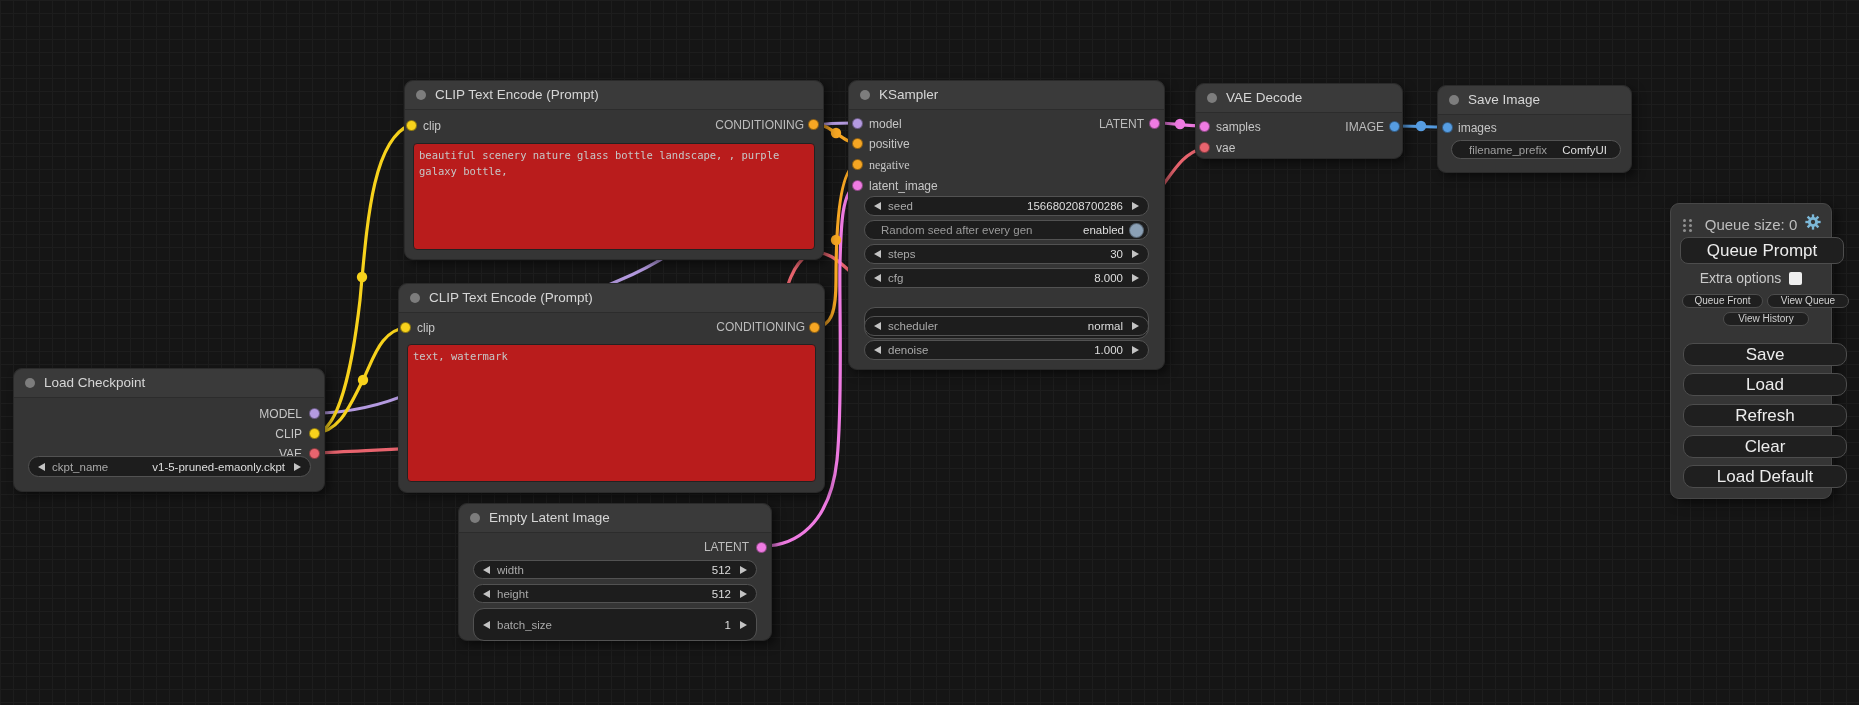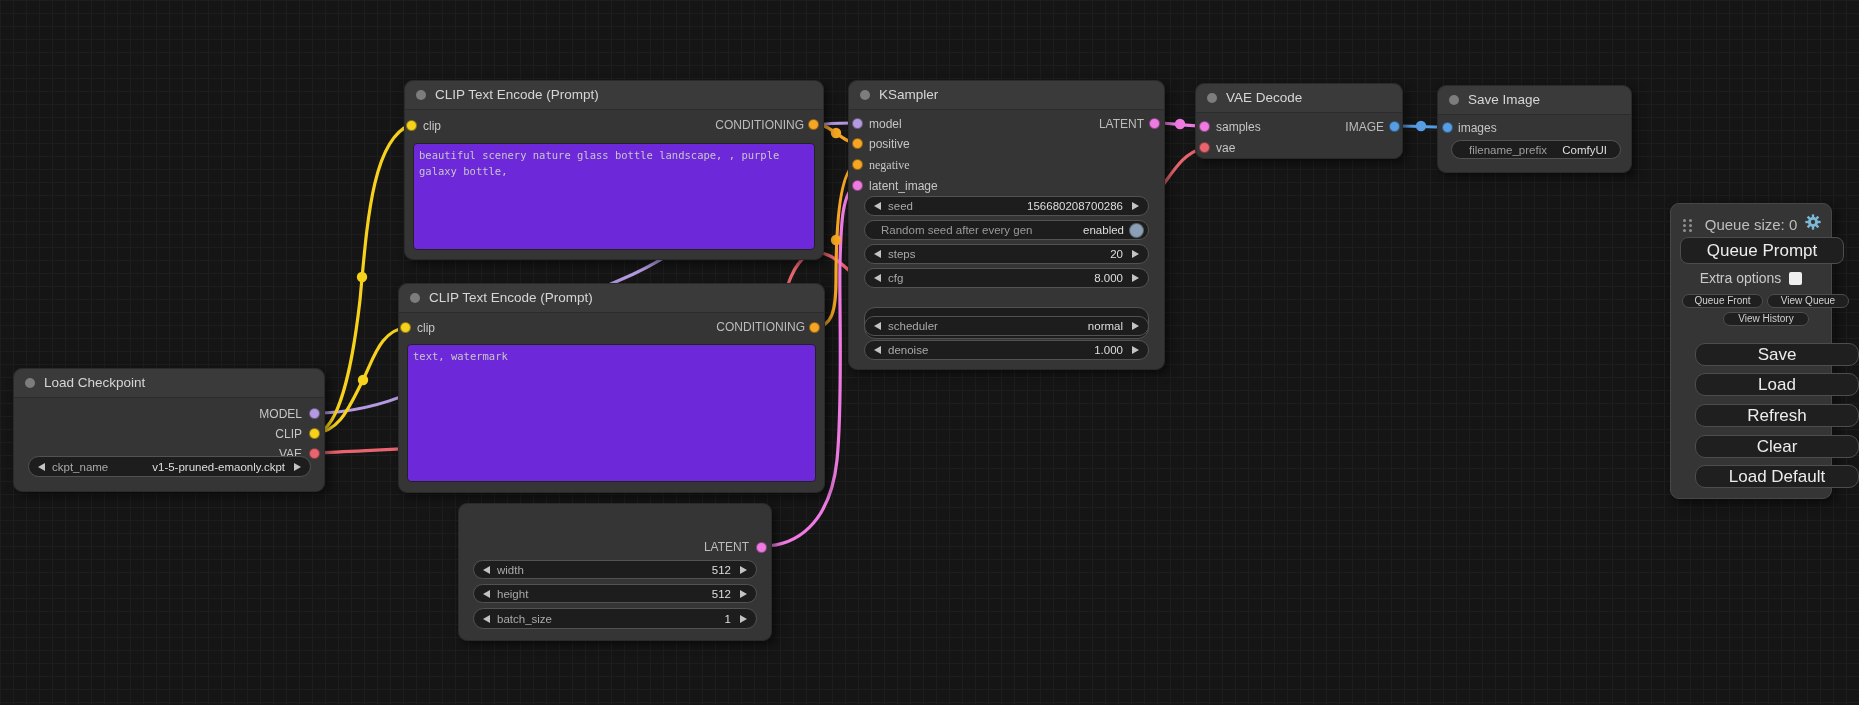--- a/index.html
+++ b/index.html
@@ -19,40 +19,40 @@
     box-sizing:border-box;color:#c9c9c9;
   }
   .tbar{position:absolute;left:0;top:0;right:0;height:28px;background:#3a3a3a;
     border-radius:9px 9px 0 0;border-bottom:1px solid #2c2c2c;}
   .tdot{position:absolute;left:11px;top:9px;width:10px;height:10px;border-radius:50%;background:#7d7d7d;}
   .ttext{position:absolute;left:30px;top:6px;font-size:13.5px;color:#d6d6d6;white-space:nowrap;}
   .slot{position:absolute;height:16px;line-height:16px;font-size:12px;color:#c6c6c6;white-space:nowrap;}
   .slot.r{text-align:right;}
   .pdot{position:absolute;width:11px;height:11px;border-radius:50%;box-sizing:border-box;border:1px solid rgba(0,0,0,.4);}
   .ta{
-    position:absolute;background:#6d28d9;border:1px solid #222;border-radius:4px;
+    position:absolute;background:#b91c1c;border:1px solid #222;border-radius:4px;
     font-family:"DejaVu Sans Mono",monospace;font-size:10.5px;line-height:1.5;
     color:#c7c7c7;padding:4px 5px;box-sizing:border-box;white-space:pre-wrap;overflow:hidden;
   }
   .pill{
     position:absolute;background:#1d1d1d;border:1px solid #525252;border-radius:11px;
     display:flex;align-items:center;box-sizing:border-box;font-size:11.5px;
   }
   .pill .lbl{color:#a9a9a9;margin-left:7px;white-space:nowrap;}
   .pill .val{flex:1;text-align:right;color:#dedede;margin-right:9px;white-space:nowrap;overflow:hidden;}
   .arw{width:0;height:0;flex:none;}
   .arw.l{border-top:4.5px solid transparent;border-bottom:4.5px solid transparent;border-right:7px solid #c3c3c3;margin-left:9px;}
   .arw.r{border-top:4.5px solid transparent;border-bottom:4.5px solid transparent;border-left:7px solid #c3c3c3;margin-right:9px;}
   .toggle{flex:none;width:13px;height:13px;border-radius:50%;background:#8ba0b5;margin-right:4px;border:1px solid rgba(0,0,0,.35);}
   
   #panel{position:absolute;z-index:3;background:#353535;border:1px solid #474747;border-radius:9px;
     box-shadow:4px 4px 12px rgba(0,0,0,.55);box-sizing:border-box;color:#cfcfcf;}
   .pbtn{position:absolute;background:#1f1f1f;border:1px solid #4d4d4d;border-radius:10px;
     color:#ececec;text-align:center;box-sizing:border-box;cursor:pointer;}
-  .pbtn.big{left:24px;width:164px;height:23px;font-size:17px;line-height:21px;}
+  .pbtn.big{left:12px;width:164px;height:23px;font-size:17px;line-height:21px;}
   .pbtn.sm{border-radius:8px;font-size:10px;height:14px;line-height:12px;color:#d0d0d0;}
   .dragdots{position:absolute;left:12px;top:15px;width:3px;height:3px;border-radius:50%;background:#8f8f8f;
     box-shadow:6px 0 0 #8f8f8f,0 5px 0 #8f8f8f,6px 5px 0 #8f8f8f,0 10px 0 #8f8f8f,6px 10px 0 #8f8f8f;}
   .qsize{position:absolute;left:0;right:0;top:12px;text-align:center;font-size:15px;color:#bdbdbd;}
   .gear{position:absolute;right:9px;top:9px;width:18px;height:18px;}
   .xlabel{font-size:14px;color:#c9c9c9;}
   .chk{width:13px;height:13px;background:#efefef;border-radius:2px;margin-left:8px;flex:none;}
   .xrow{position:absolute;left:0;right:0;top:66px;display:flex;justify-content:center;align-items:center;}
 </style>
 </head>
@@ -148,21 +148,21 @@
       <span class="arw r"></span>
     </div>
     <div class="pill" style="left:15px;top:139px;width:285px;height:20px;">
       <span class="lbl" style="margin-left:16px;color:#9a9a9a;">Random seed after every gen</span>
       <span class="val" style="margin-right:5px;">enabled</span>
       <span class="toggle"></span>
     </div>
     <div class="pill" style="left:15px;top:163px;width:285px;height:20px;">
       <span class="arw l"></span>
       <span class="lbl">steps</span>
-      <span class="val">20</span>
+      <span class="val">30</span>
       <span class="arw r"></span>
     </div>
     <div class="pill" style="left:15px;top:187px;width:285px;height:20px;">
       <span class="arw l"></span>
       <span class="lbl">cfg</span>
       <span class="val">8.000</span>
       <span class="arw r"></span>
     </div>
     <div class="pill" style="left:15px;top:226px;width:285px;height:32px;">
       <span class="arw l"></span>
@@ -204,35 +204,39 @@
     </div>
     <div class="slot" style="left:20px;top:35px;">samples</div>
     <div class="slot" style="left:20px;top:56px;">vae</div>
     <span class="pdot" style="left:3px;top:37px;background:#ef7be2;"></span>
     <span class="pdot" style="left:3px;top:58px;background:#e8646e;"></span>
     <div class="slot r" style="right:18px;top:35px;width:70px;color:#bcbcbc;">IMAGE</div>
     <span class="pdot" style="right:2px;top:37px;background:#569de2;"></span>
   </div>
 
   <div class="node" style="left:458px;top:503px;width:314px;height:138px;">
+    <div class="tbar">
+      <span class="tdot"></span>
+      <span class="ttext">Empty Latent Image</span>
+    </div>
     <div class="slot r" style="right:22px;top:35px;width:100px;color:#bcbcbc;">LATENT</div>
     <span class="pdot" style="right:4px;top:38px;background:#ef7be2;"></span>
     <div class="pill" style="left:14px;top:56px;width:284px;height:19px;">
       <span class="arw l"></span>
       <span class="lbl">width</span>
       <span class="val">512</span>
       <span class="arw r"></span>
     </div>
     <div class="pill" style="left:14px;top:80px;width:284px;height:19px;">
       <span class="arw l"></span>
       <span class="lbl">height</span>
       <span class="val">512</span>
       <span class="arw r"></span>
     </div>
-    <div class="pill" style="left:14px;top:104px;width:284px;height:21px;">
+    <div class="pill" style="left:14px;top:104px;width:284px;height:33px;">
       <span class="arw l"></span>
       <span class="lbl">batch_size</span>
       <span class="val">1</span>
       <span class="arw r"></span>
     </div>
   </div>
 
   <div id="panel" style="left:1670px;top:203px;width:162px;height:296px;">
     <span class="dragdots"></span>
     <div class="qsize">Queue size: 0</div>

